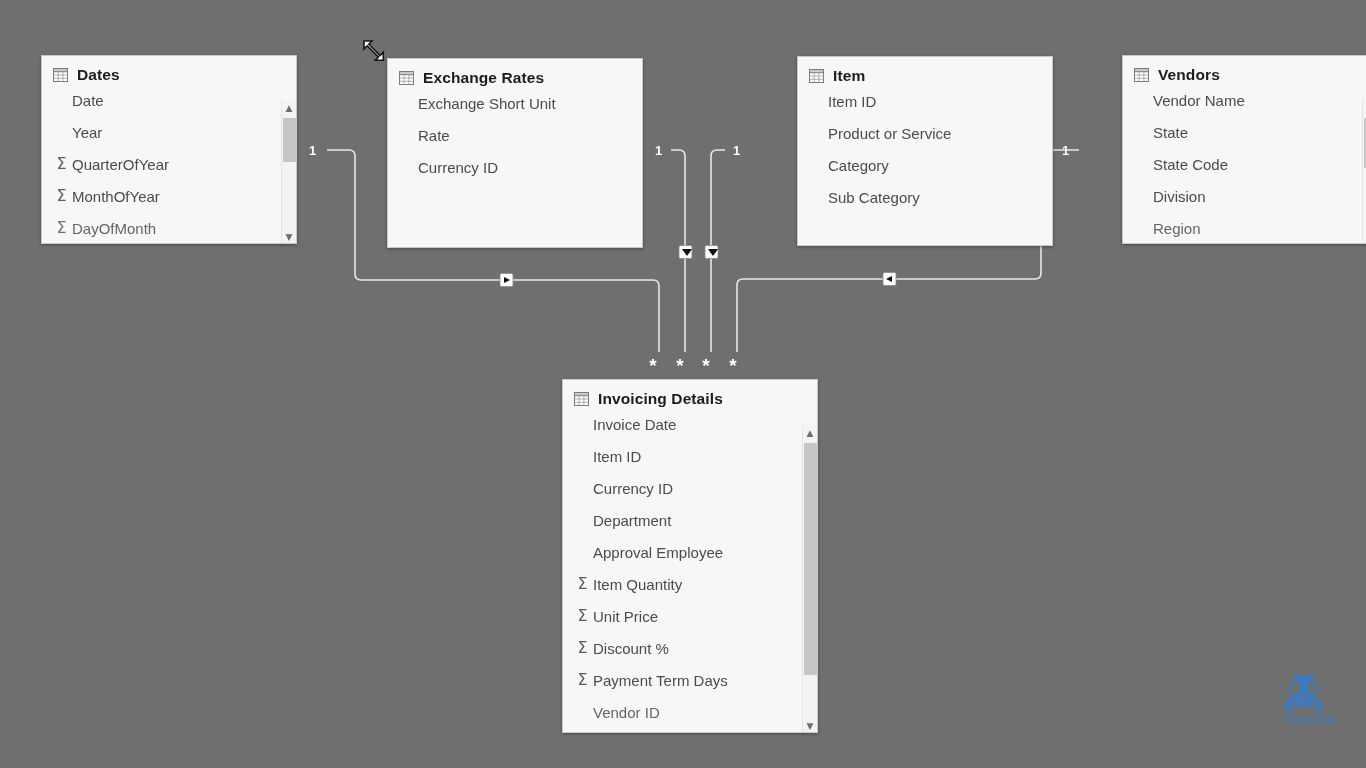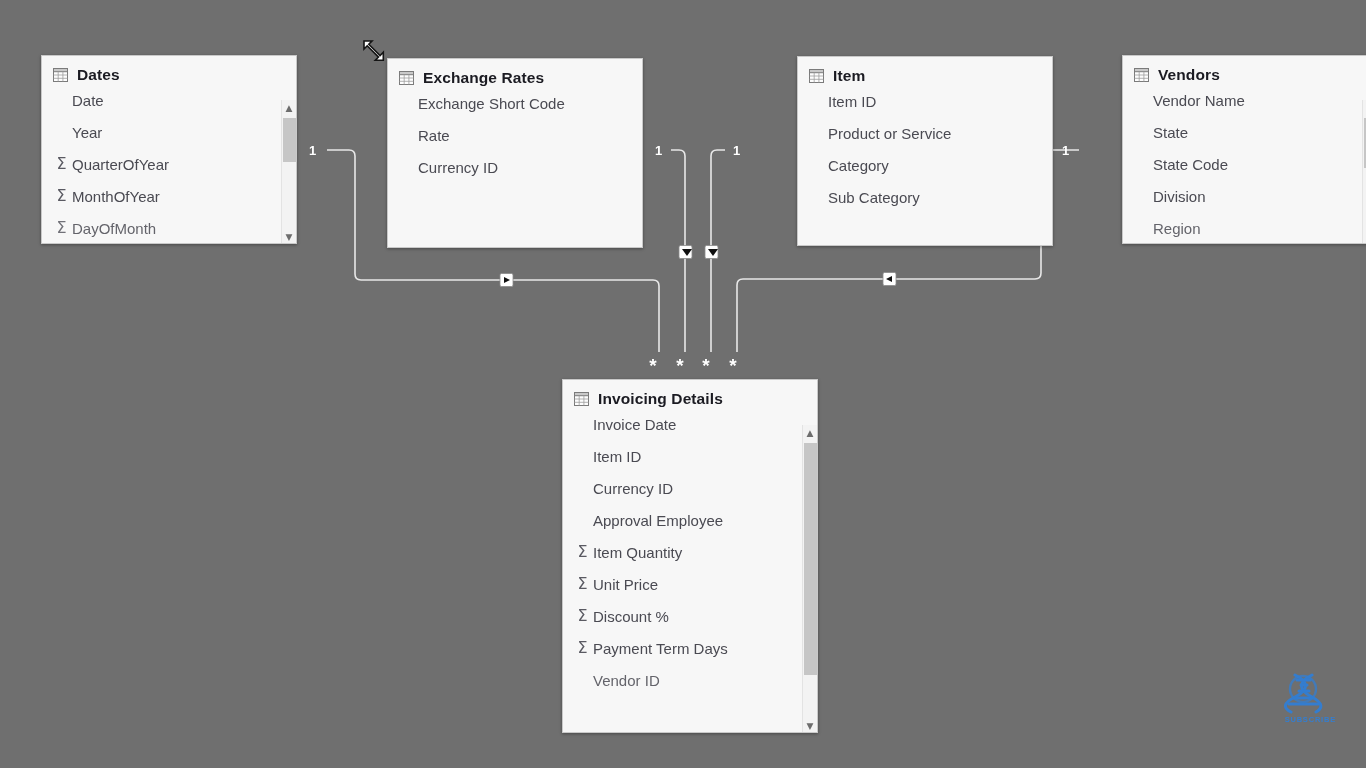--- a/index.html
+++ b/index.html
@@ -249,21 +249,21 @@
         <rect x="0.5" y="0.5" width="14" height="3.2" fill="#c9c9c9" stroke="#7b7b7b"></rect>
         <line x1="5.2" y1="3.7" x2="5.2" y2="13.5" stroke="#9e9e9e" stroke-width="0.8"></line>
         <line x1="9.9" y1="3.7" x2="9.9" y2="13.5" stroke="#9e9e9e" stroke-width="0.8"></line>
         <line x1="0.5" y1="7" x2="14.5" y2="7" stroke="#9e9e9e" stroke-width="0.8"></line>
         <line x1="0.5" y1="10.3" x2="14.5" y2="10.3" stroke="#9e9e9e" stroke-width="0.8"></line>
       </svg>
       <span class="card-title">Exchange Rates</span>
     </div>
     <div class="field-list">
       <div class="field-row">
-        <span class="field-name">Exchange Short Code</span>
+        <span class="field-name">Exchange Short Unit</span>
       </div>
       <div class="field-row">
         <span class="field-name">Rate</span>
       </div>
       <div class="field-row">
         <span class="field-name">Currency ID</span>
       </div>
     </div>
   </div>
 
@@ -345,20 +345,23 @@
     </div>
     <div class="field-list">
       <div class="field-row">
         <span class="field-name">Invoice Date</span>
       </div>
       <div class="field-row">
         <span class="field-name">Item ID</span>
       </div>
       <div class="field-row">
         <span class="field-name">Currency ID</span>
+      </div>
+      <div class="field-row">
+        <span class="field-name">Department</span>
       </div>
       <div class="field-row">
         <span class="field-name">Approval Employee</span>
       </div>
       <div class="field-row measure">
         <span class="sigma">Σ</span>
         <span class="field-name">Item Quantity</span>
       </div>
       <div class="field-row measure">
         <span class="sigma">Σ</span>

